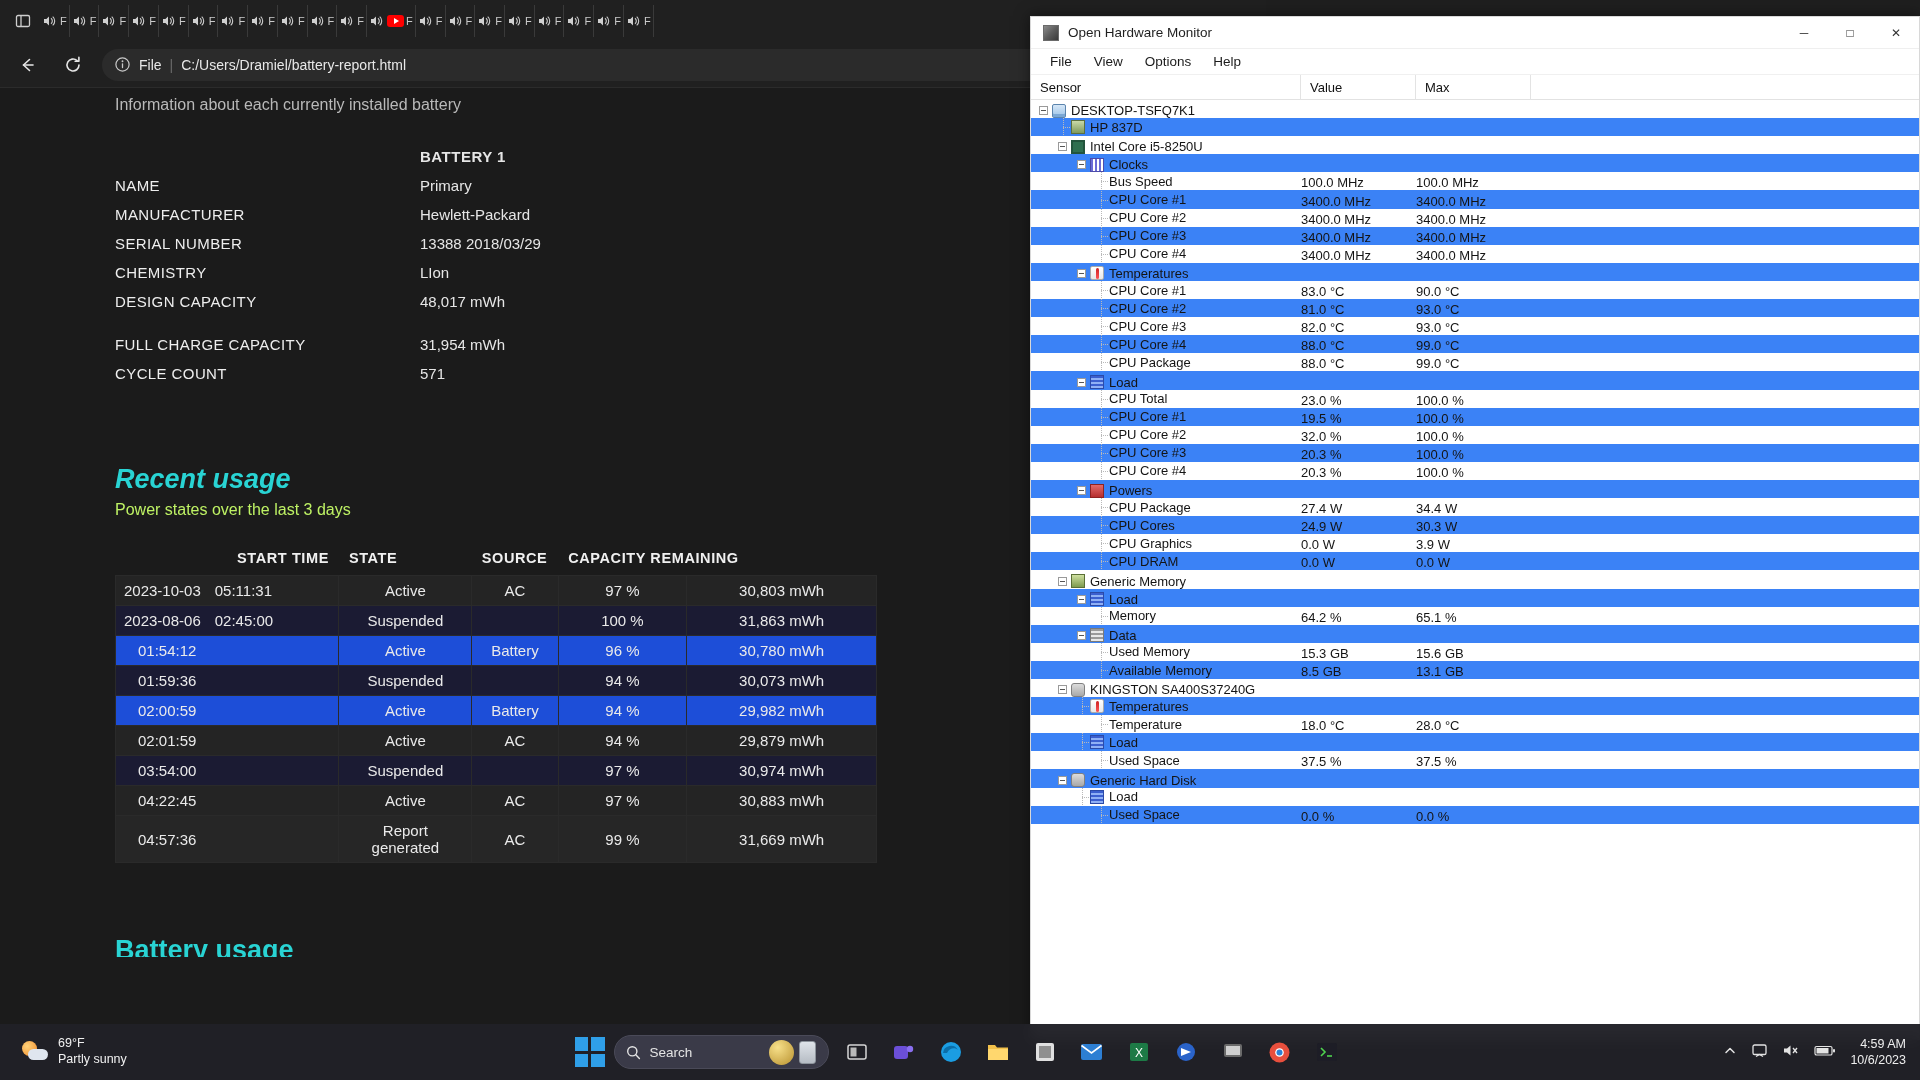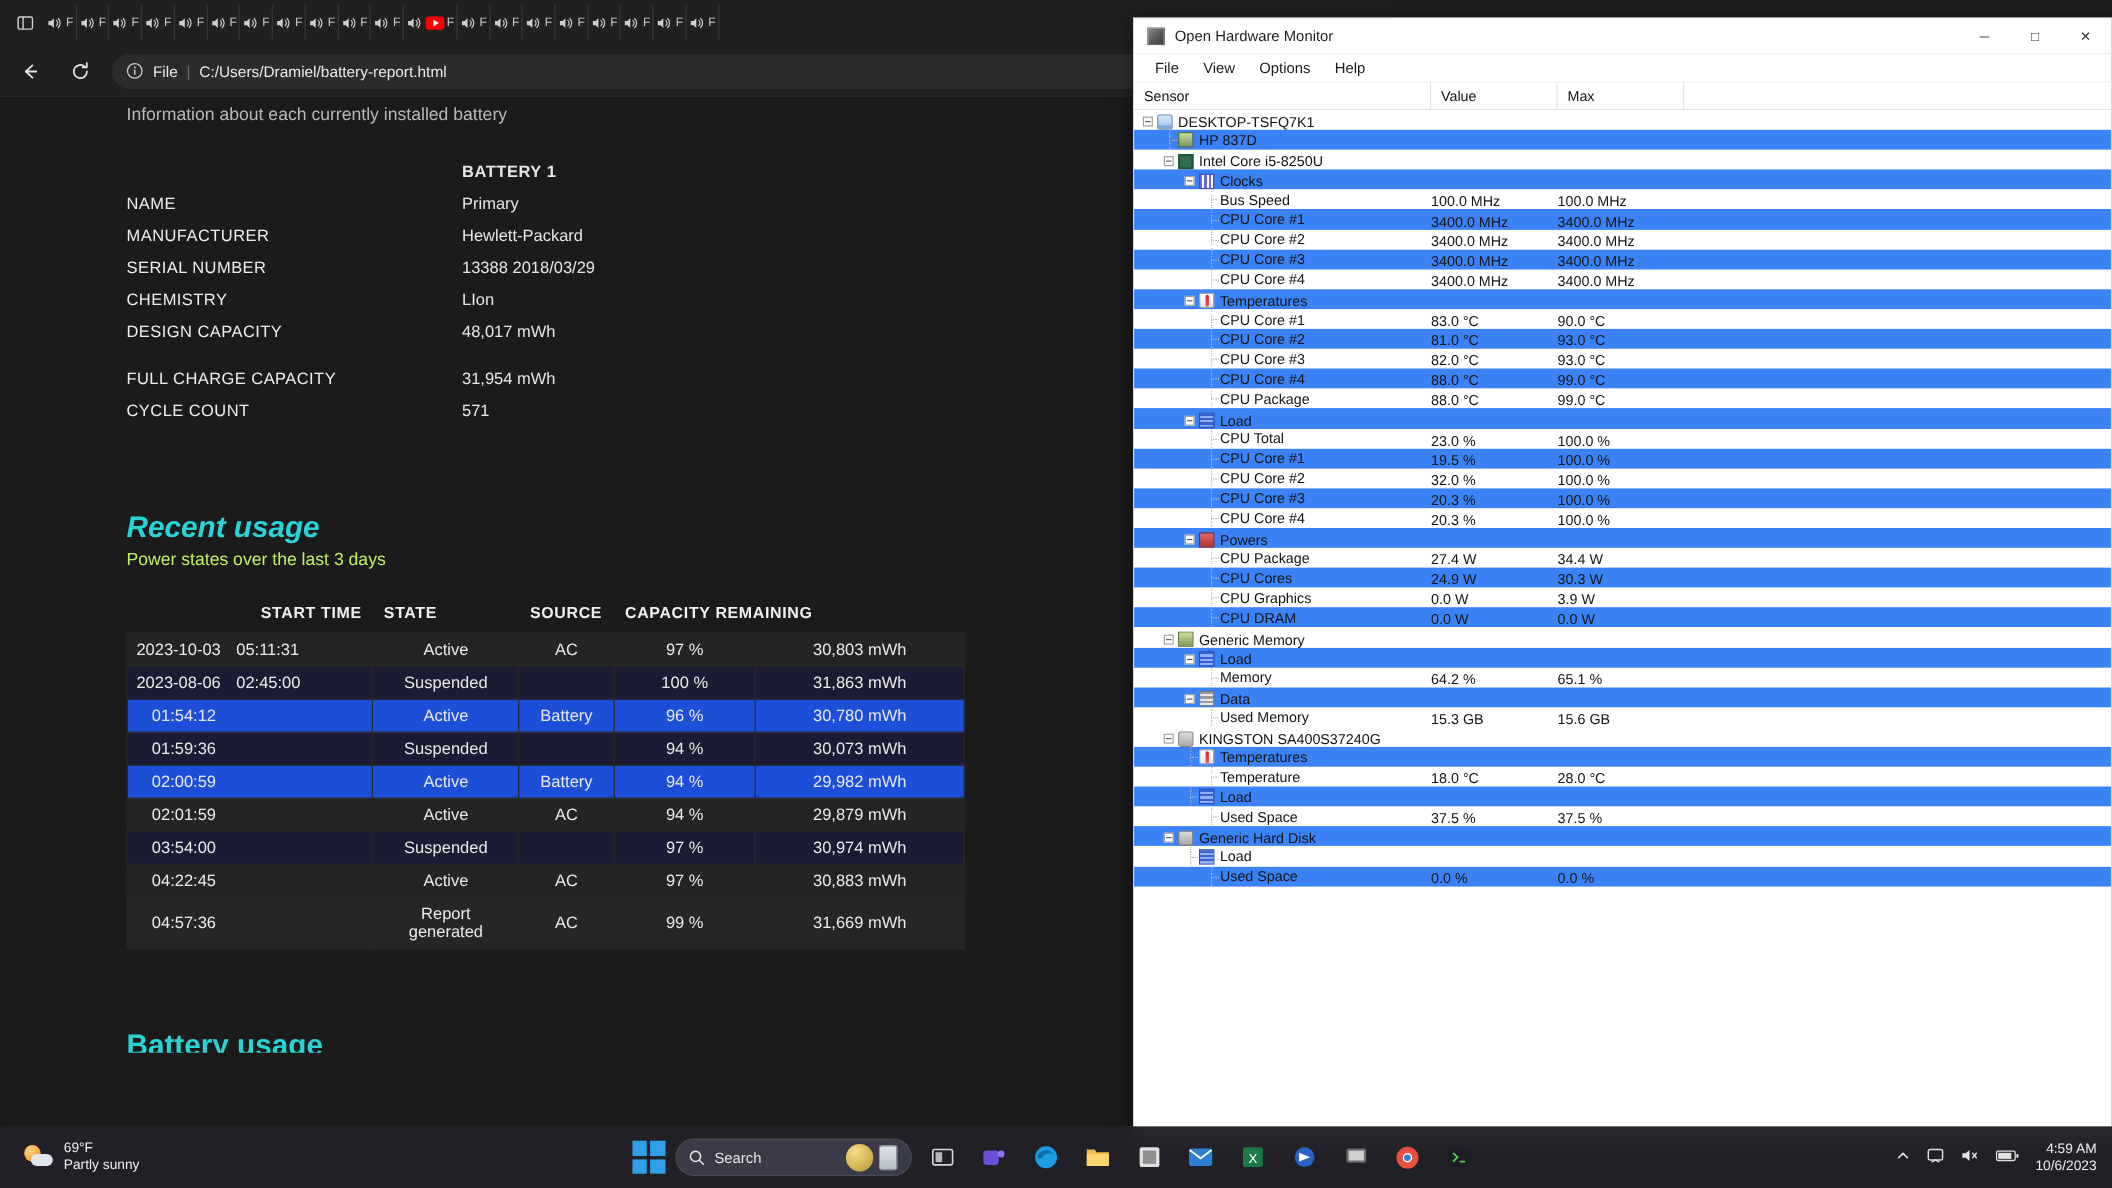--- a/index.html
+++ b/index.html
@@ -854,20 +854,29 @@
         </div>
         <div class="srow">
           <span class="name">
             <span class="indent" style="width:65px"></span>
             <span class="twig"></span>
             <span>Used Memory</span>
           </span>
           <span class="val">15.3 GB</span>
           <span class="max">15.6 GB</span>
         </div>
+        <div class="srow alt">
+          <span class="name">
+            <span class="indent" style="width:65px"></span>
+            <span class="twig"></span>
+            <span>Available Memory</span>
+          </span>
+          <span class="val">8.5 GB</span>
+          <span class="max">13.1 GB</span>
+        </div>
         <div class="srow">
           <span class="name">
             <span class="indent" style="width:27px"></span>
             <span class="exp"></span>
             <span class="ic16 ic-hdd"></span>
             <span>KINGSTON SA400S37240G</span>
           </span>
           <span class="val"></span>
           <span class="max"></span>
         </div>

